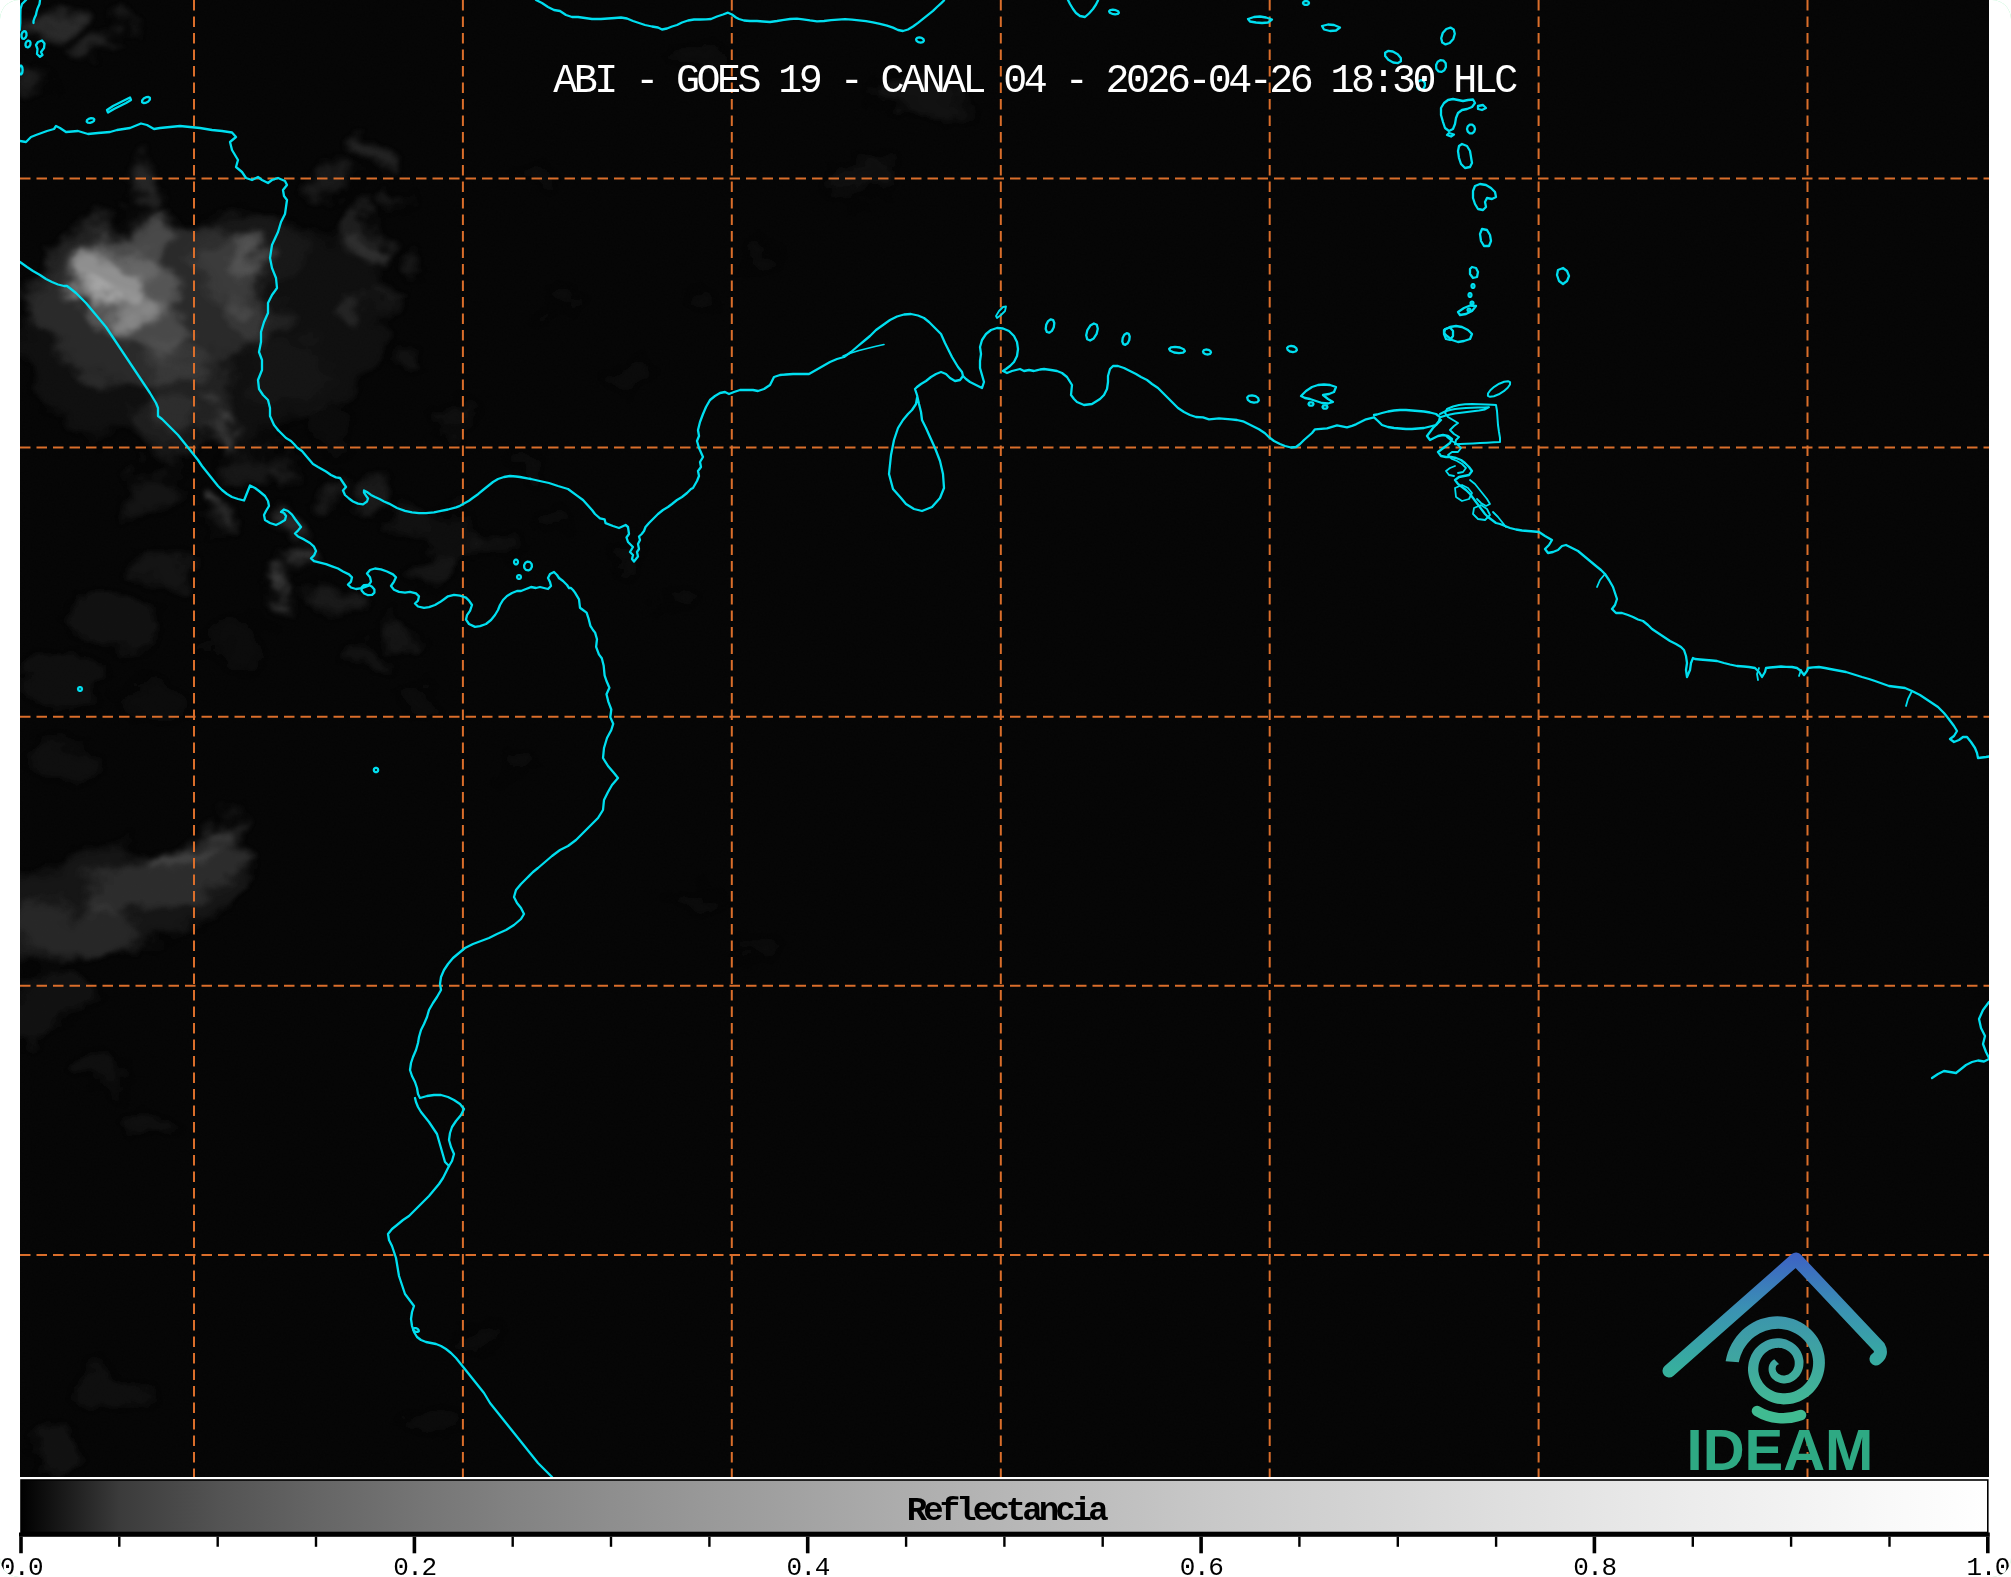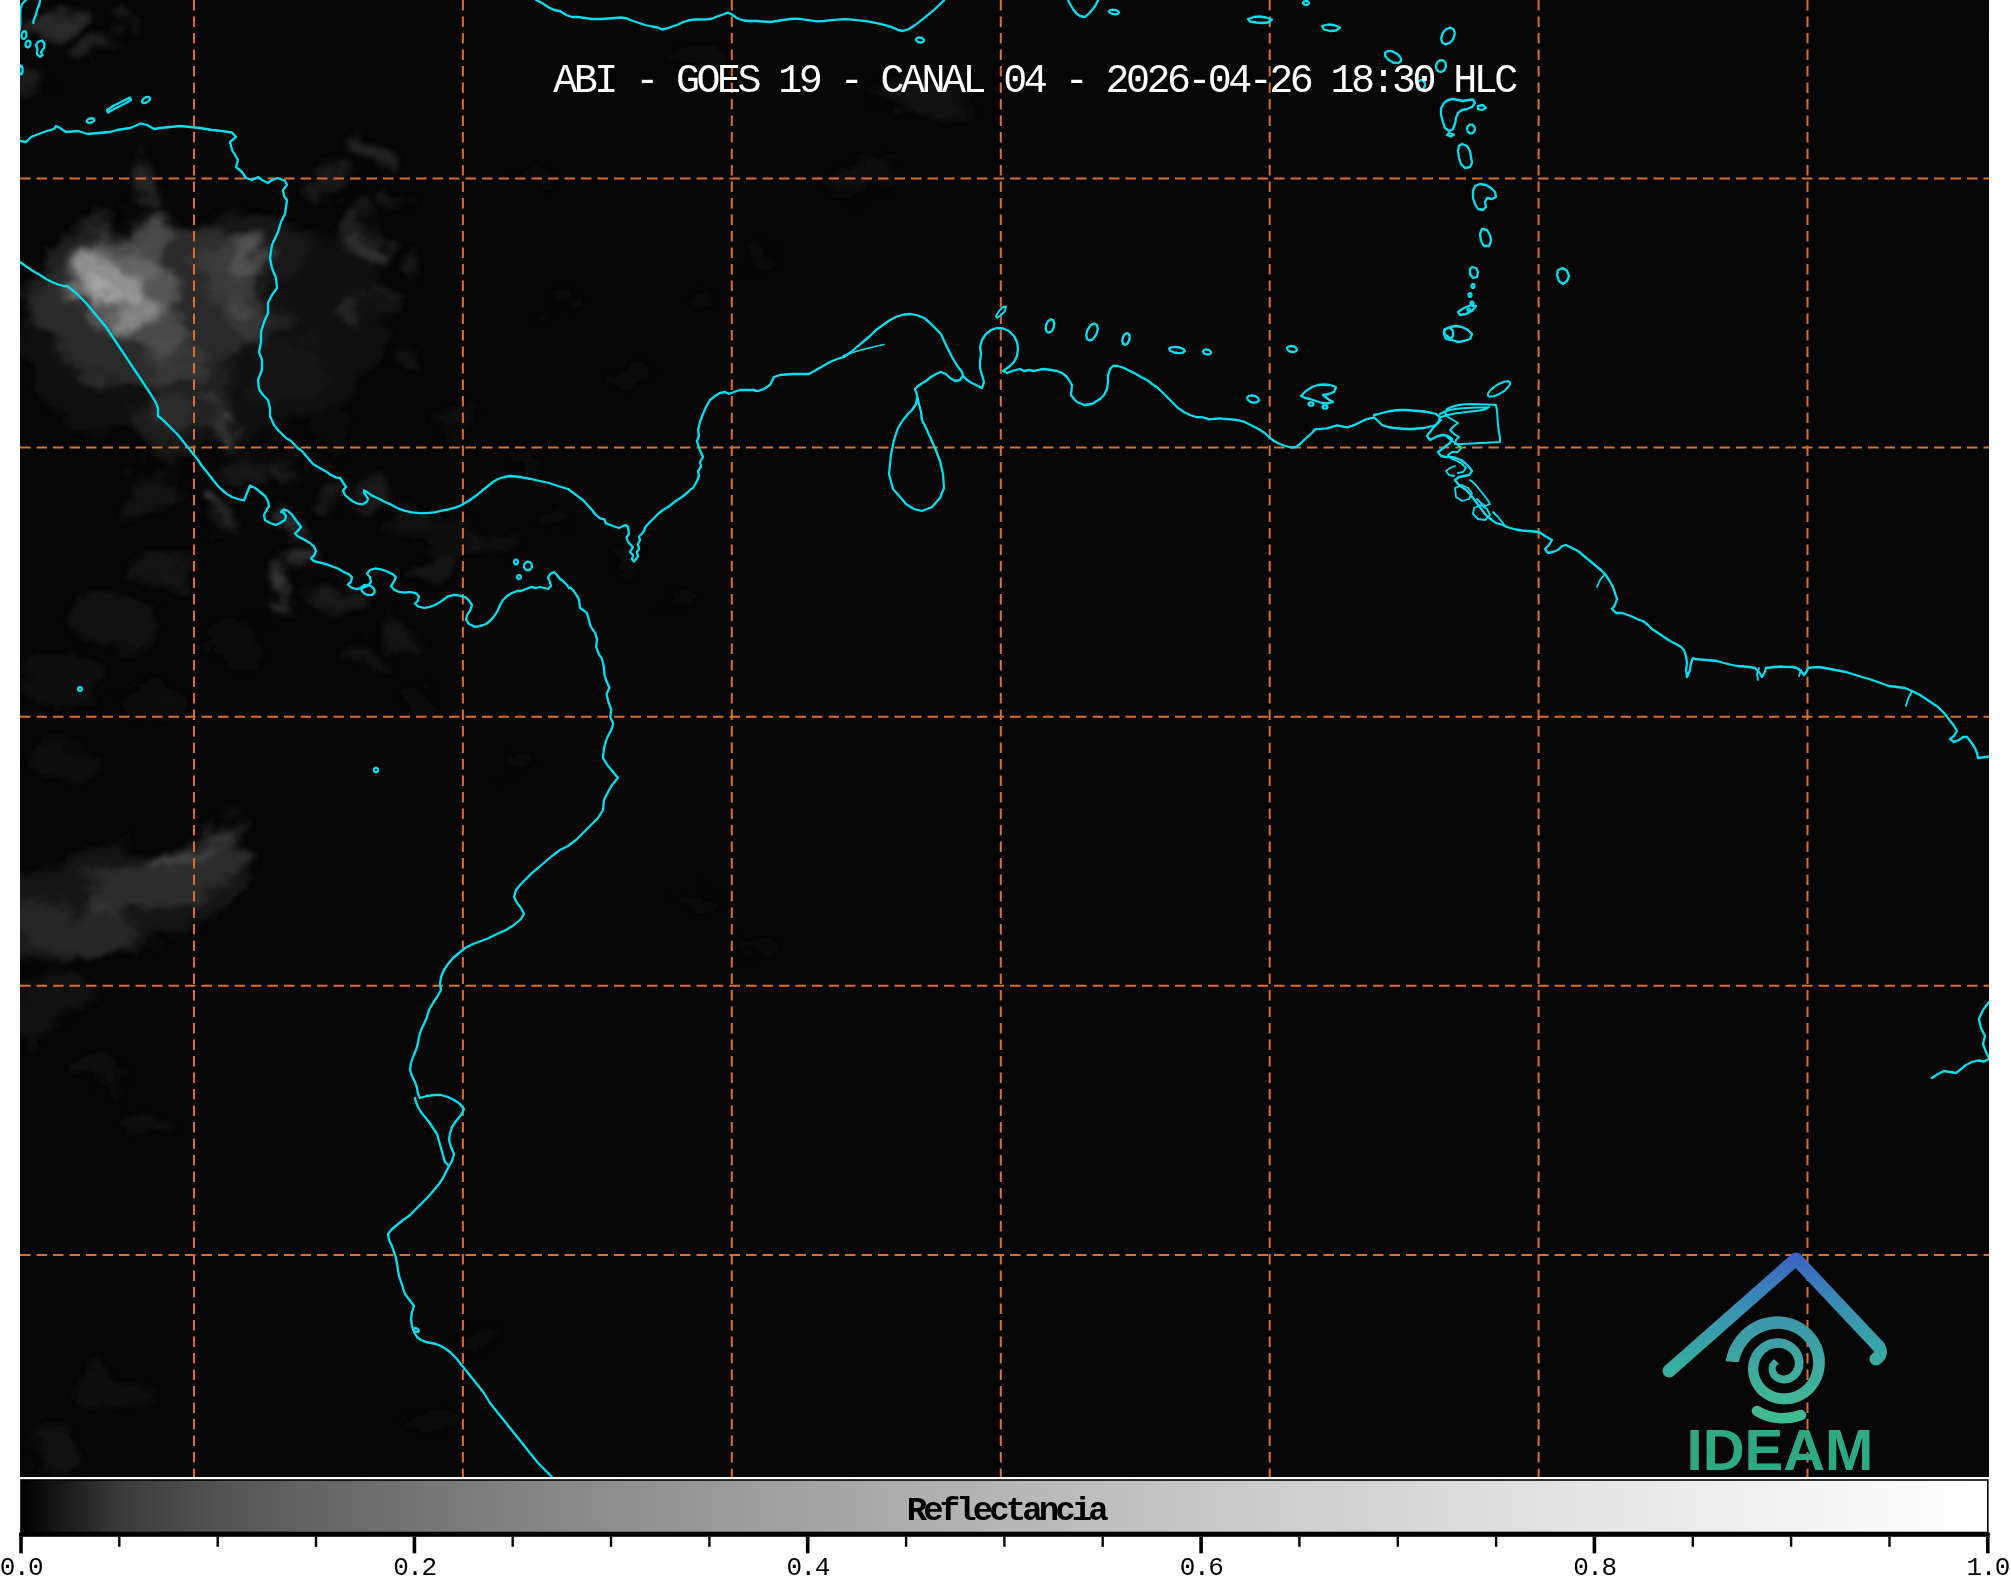--- a/index.html
+++ b/index.html
@@ -1,15 +1,15 @@
 <!DOCTYPE html>
 <html><head><meta charset="utf-8"><title>sat</title>
 <style>
 html,body{margin:0;padding:0;background:#ffffff;}
-#c{position:relative;width:2011px;height:1577px;overflow:hidden;background:#86efac;}
+#c{position:relative;width:2011px;height:1577px;overflow:hidden;background:#86efac;border-radius:19px;}
 </style></head>
 <body>
 <div id="c">
 <svg width="2011" height="1577" viewBox="0 0 2011 1577">
 <defs>
 <filter id="blur" x="-30%" y="-30%" width="160%" height="160%">
           <feGaussianBlur stdDeviation="6"></feGaussianBlur>
         </filter>
 <filter id="grain" x="0%" y="0%" width="100%" height="100%" color-interpolation-filters="sRGB">
   <feTurbulence type="fractalNoise" baseFrequency="0.55" numOctaves="2" seed="4"></feTurbulence>

